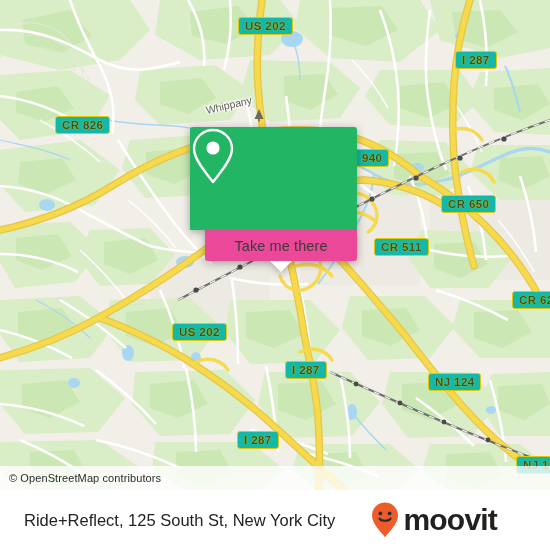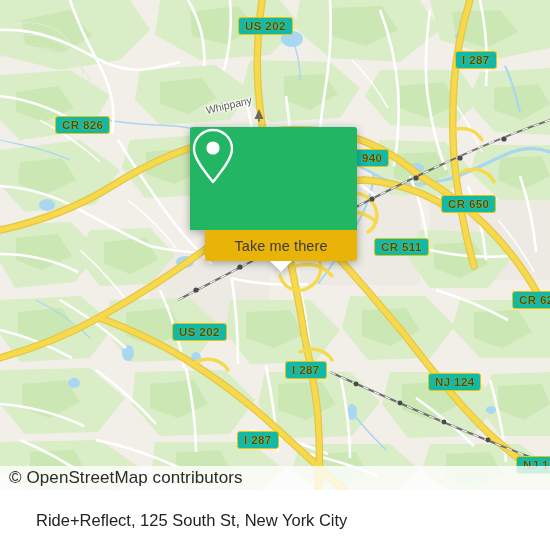--- a/index.html
+++ b/index.html
@@ -44,21 +44,21 @@
   #popup{
     position:absolute;left:190px;top:127px;width:167px;
     filter:drop-shadow(0 2px 4px rgba(0,0,0,.33));
   }
   #popup-head{
     height:103px;background:#22B563;
     border-radius:3px 3px 0 0;
     display:flex;align-items:center;justify-content:center;
   }
   #popup-body{
-    height:31px;background:#eab308;border-radius:0 0 3px 3px;
+    height:31px;background:#ec4899;border-radius:0 0 3px 3px;
     display:flex;align-items:center;justify-content:center;
     position:relative;
     margin-left:15px;
   }
   #popup-label{
     font-size:14.5px;color:#3b3b3b;letter-spacing:.1px;
   }
   #popup-tail{
     position:absolute;left:50%;bottom:-11px;margin-left:-11px;
     width:0;height:0;
@@ -66,25 +66,25 @@
     border-right:11px solid transparent;
     border-top:11px solid #fff;
   }
 
   
   #attrib{
     position:absolute;left:0;top:466px;width:550px;height:24px;
     background:rgba(255,255,255,.78);
     display:flex;align-items:center;
   }
-  #attrib span{font-size:17px;color:#2b2b2b;padding-left:9px;letter-spacing:.1px;}
+  #attrib span{font-size:11px;color:#2b2b2b;padding-left:9px;letter-spacing:.1px;}
 
   
   #footer{
-    position:absolute;left:16px;top:490px;width:511px;height:60px;
+    position:absolute;left:4px;top:490px;width:511px;height:60px;
     background:#fff;overflow:hidden;
   }
   #footer-inner{
     position:relative;height:60px;display:flex;align-items:center;
     justify-content:space-between;padding:0 18px 0 20px;box-sizing:border-box;
   }
   #footer-text{font-size:16.5px;color:#232323;letter-spacing:0;}
   #brand{display:flex;align-items:center;gap:3px;}
   #brand-word{font-size:30px;font-weight:bold;color:#23211F;letter-spacing:-.8px;line-height:30px;}
 </style>
@@ -347,16 +347,25 @@
     </div>
 
     <div id="attrib">
       <span>© OpenStreetMap contributors</span>
     </div>
   </div>
 
   <div id="footer">
     <div id="footer-inner">
       <div id="footer-text">Ride+Reflect, 125 South St, New York City</div>
+      <div id="brand">
+        <svg width="30" height="38" viewBox="0 0 30 38">
+          <path d="M15,1.5 C7.8,1.5 2,7.3 2,14.4 C2,23.1 12,31.5 15,36.2 C18,31.5 28,23.1 28,14.4 C28,7.3 22.2,1.5 15,1.5 Z" fill="#EE5C29"></path>
+          <circle cx="10.4" cy="12.4" r="1.9" fill="#2B2B2B"></circle>
+          <circle cx="19.6" cy="12.4" r="1.9" fill="#2B2B2B"></circle>
+          <path d="M9.4,17.6 C11.4,20.6 18.6,20.6 20.6,17.6" fill="none" stroke="#2B2B2B" stroke-width="2" stroke-linecap="round"></path>
+        </svg>
+        <span id="brand-word">moovit</span>
+      </div>
     </div>
   </div>
 
 </div>
 
 </body></html>

